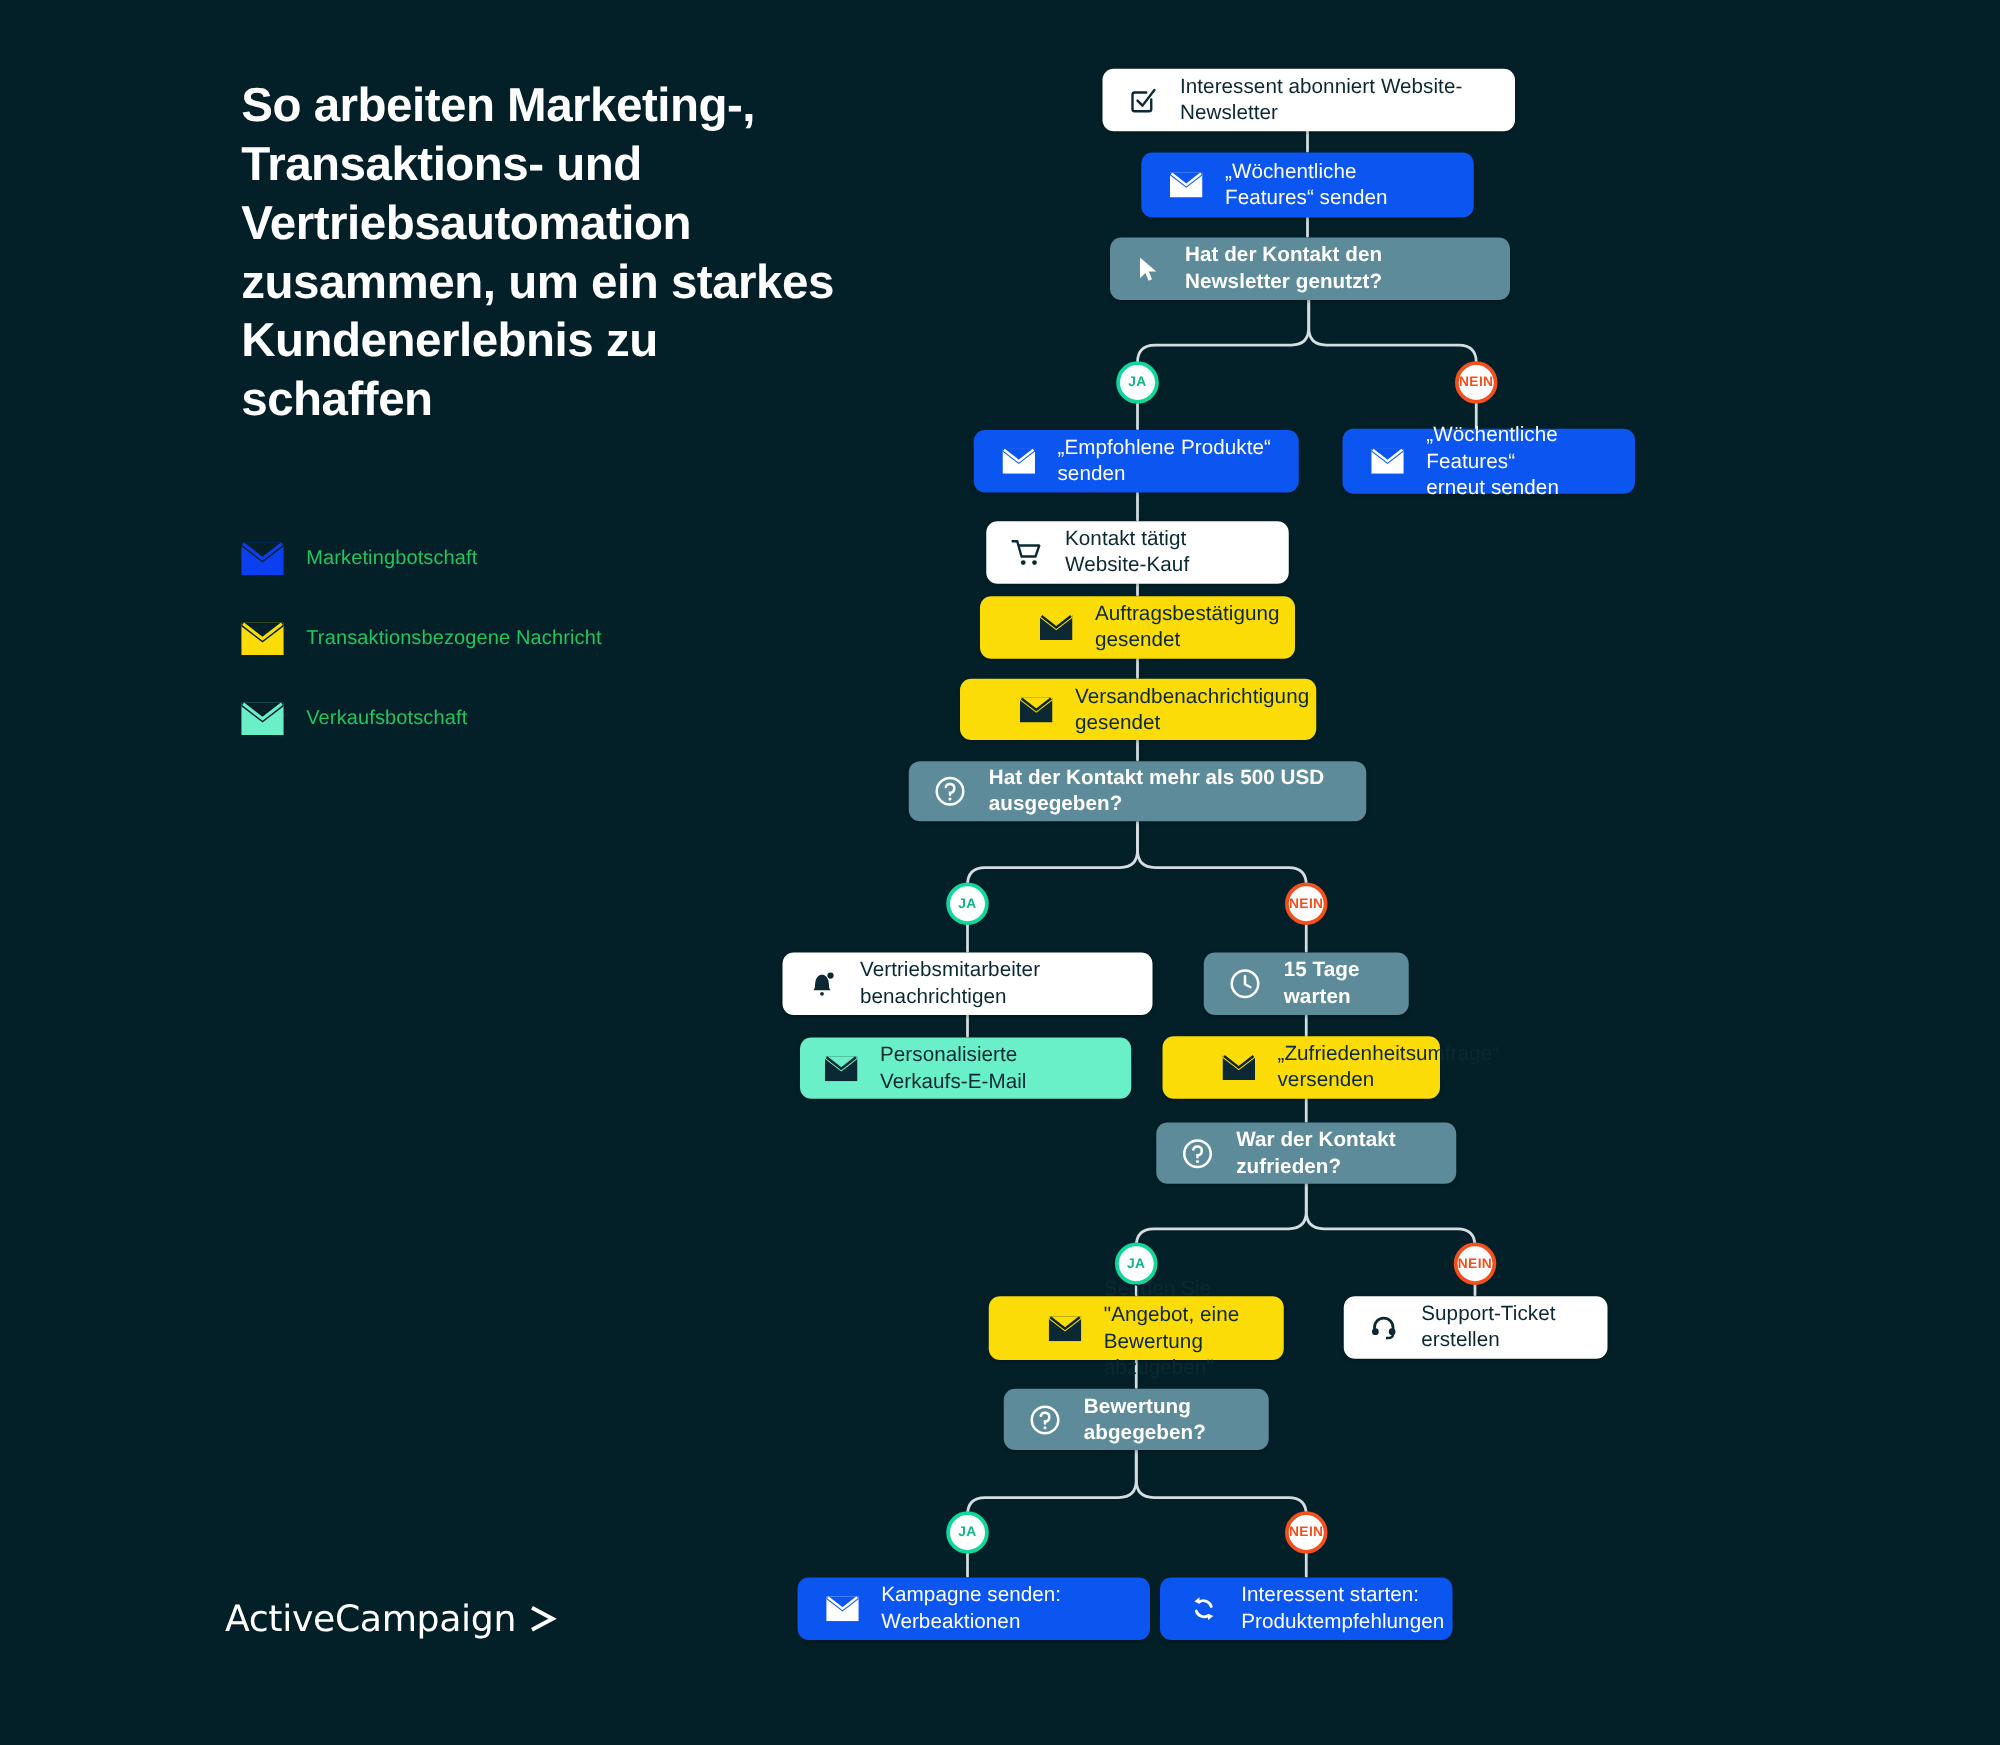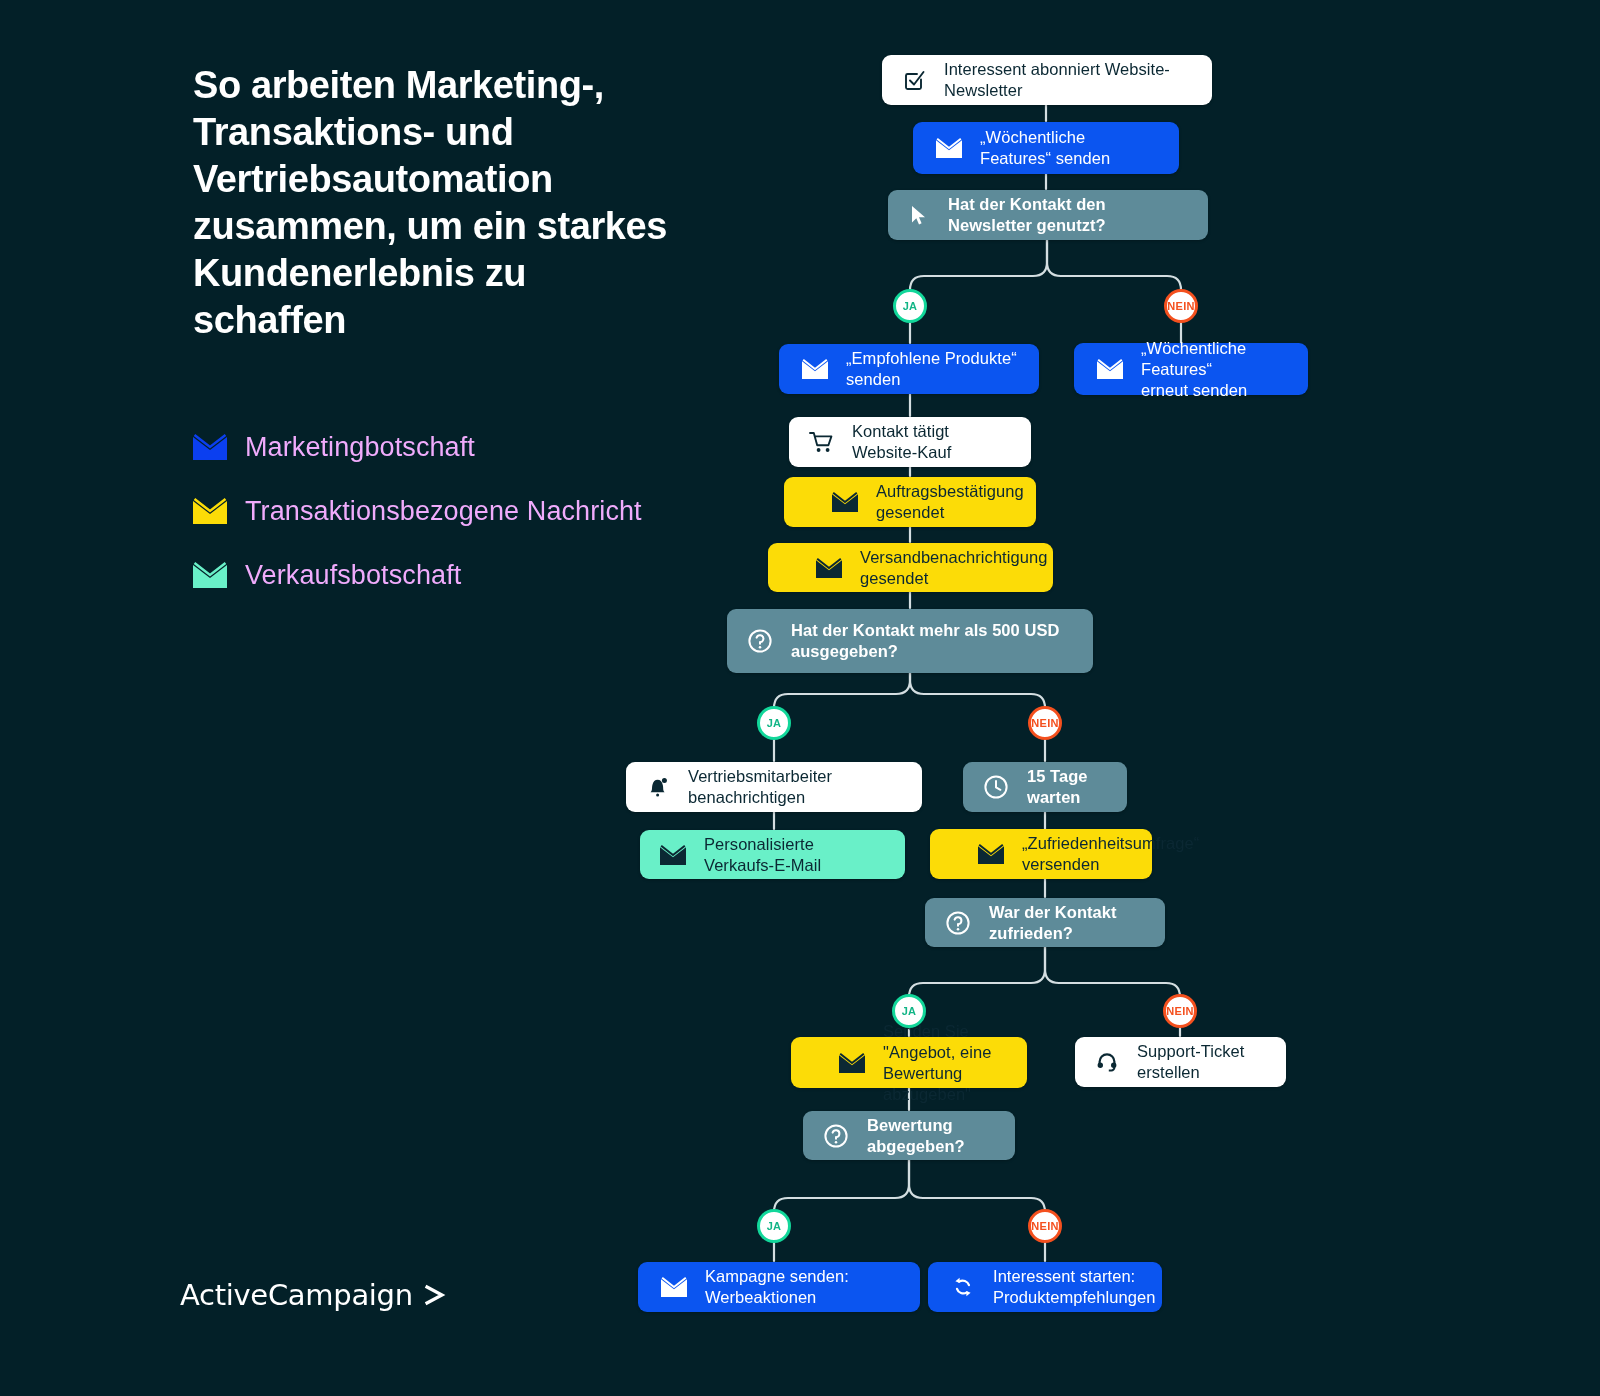--- a/index.html
+++ b/index.html
@@ -15,21 +15,21 @@
   .headline {
     position: absolute;
     left: 193px; top: 62px; width: 480px;
     font-size: 38px; line-height: 47px;
     font-weight: 700; letter-spacing: -0.4px;
     color: #ffffff;
   }
   .legend { position: absolute; left: 193px; top: 415px; width: 470px; }
   .legend-row { display: flex; align-items: center; height: 64px; }
   .legend-label {
-    margin-left: 18px; font-size: 27px; color: #f0abfc;
+    margin-left: 18px; font-size: 16px; color: #22c55e;
     letter-spacing: 0.1px;
   }
 
   
   .env { display: block; }
 
   
   .logo {
     position: absolute; left: 180px; top: 1278px;
     display: flex; align-items: center;
@@ -257,21 +257,21 @@
       <span class="nicon">
         <svg width="26" height="20" viewBox="0 0 26 20">
             <rect width="26" height="20" fill="#0B2833"></rect>
             <path d="M0 2.2 L13 12.2 L26 2.2 L26 0 L0 0 Z" fill="#FCDC07"></path>
             <path d="M1.2 .8 L13 10 L24.8 .8" fill="none" stroke="#0B2833" stroke-width="2"></path>
           </svg>
       </span>
       <span class="ntext">Versandbenachrichtigung gesendet</span>
     </div>
 
-    <div class="node n-slate" style="left:727px; top:609px; width:366px; height:64px;align-items:center;">
+    <div class="node n-slate" style="left:727px; top:609px; width:366px; height:48px;align-items:center;">
       <span class="nicon">
         <svg width="26" height="26" viewBox="0 0 26 26">
           <circle cx="13" cy="13" r="10.6" fill="none" stroke="#fff" stroke-width="2"></circle>
           <path d="M9.6 9.6 A3.5 3.5 0 1 1 13 14.2 V15.8" fill="none" stroke="#fff" stroke-width="2" stroke-linecap="round"></path>
           <circle cx="13" cy="19.2" r="1.25" fill="#fff"></circle>
         </svg>
       </span>
       <span class="ntext">Hat der Kontakt mehr als 500 USD ausgegeben?</span>
     </div>
 

